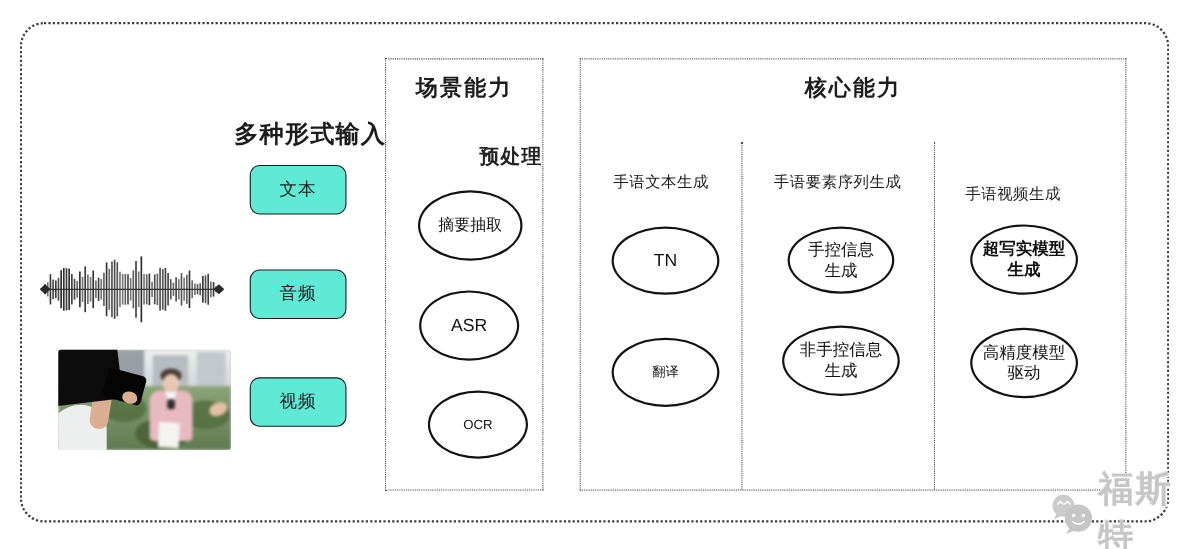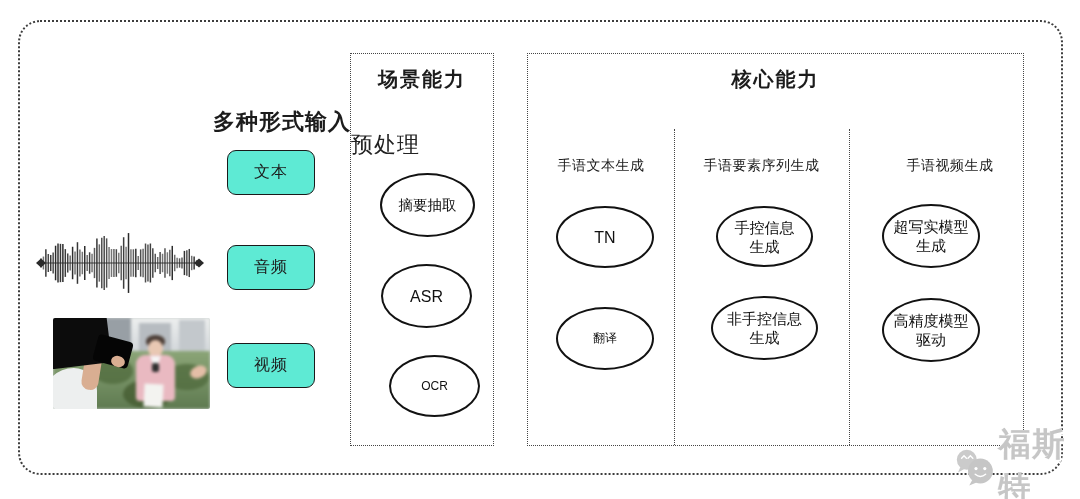--- a/index.html
+++ b/index.html
@@ -43,40 +43,40 @@
   .ph-sharp{left:0;top:0;width:100%;height:100%;filter:blur(0.7px);}
   .ph-shoulder{left:-10px;top:50px;width:54px;height:52px;border-radius:60% 45% 0 0;background:#edefef;}
   .ph-arm{left:30px;top:36px;width:17px;height:36px;border-radius:8px;background:#d9ae92;transform:rotate(9deg);}
   .ph-cam{left:-8px;top:-6px;width:64px;height:54px;border-radius:6px;background:#0c0c0c;transform:rotate(-7deg);}
   .ph-lens{left:42px;top:20px;width:36px;height:27px;border-radius:4px;background:#050505;transform:rotate(15deg);}
   .ph-grip{left:58px;top:38px;width:14px;height:11px;border-radius:50%;background:#d9ae92;transform:rotate(15deg);}
   
   .scene-box{position:absolute;left:350px;top:53px;width:142px;height:391px;border:1.6px dotted #454545;}
   .core-box{position:absolute;left:527px;top:53px;width:495px;height:391px;border:1.6px dotted #454545;}
   .cap-title{position:absolute;left:0;top:12px;width:100%;text-align:center;font-size:20px;font-weight:bold;letter-spacing:2px;}
-  .scene-sub{position:absolute;left:0;top:76px;width:100%;text-align:left;font-size:22px;letter-spacing:1px;color:#222;}
+  .scene-sub{position:absolute;left:0;top:76px;width:100%;text-align:right;font-size:18px;letter-spacing:1px;color:#222;font-weight:bold;}
   .divider{position:absolute;top:75px;bottom:0;border-left:1.6px dotted #454545;}
   .div1{left:146px;} .div2{left:321px;}
   .col-header{position:absolute;top:103px;text-align:center;font-size:14px;font-weight:500;letter-spacing:0.5px;color:#1a1a1a;}
-  .ch1{left:0px;width:146px;} .ch2{left:146px;width:175px;} .ch3{left:335px;width:174px;}
+  .ch1{left:0px;width:146px;} .ch2{left:146px;width:175px;} .ch3{left:306px;width:174px;margin-top:11px;}
   .node{
     position:absolute;border:2.5px solid #121212;border-radius:50%;background:#fff;
     display:flex;align-items:center;justify-content:center;text-align:center;
     font-size:15px;line-height:19px;white-space:pre-line;color:#111;
   }
   
   .s1{left:29px;top:119px;width:91px;height:60px;font-size:14.5px;}
   .s2{left:30px;top:210px;width:87px;height:60px;font-size:16px;}
   .s3{left:38px;top:301px;width:87px;height:58px;font-size:12px;}
   
   .c1{left:28px;top:152px;width:94px;height:58px;font-size:16px;}
   .c2{left:28px;top:253px;width:94px;height:59px;font-size:12px;}
   .c3{left:188px;top:152px;width:93px;height:57px;}
   .c4{left:183px;top:242px;width:103px;height:60px;}
-  .c5{left:354px;top:150px;width:94px;height:60px;}
+  .c5{left:354px;top:150px;width:94px;height:60px;font-weight:bold;}
   .c6{left:354px;top:244px;width:94px;height:60px;}
   
   .watermark{position:absolute;left:950px;top:423px;display:flex;align-items:center;}
   .wm-text{
     font-size:32px;font-weight:bold;letter-spacing:2px;color:#c6c6c6;
     text-shadow:1.5px 1.5px 0 #ffffff,-0.5px -0.5px 0 #e9e9e9;margin-left:2px;
   }
 </style>
 </head>
 <body>

